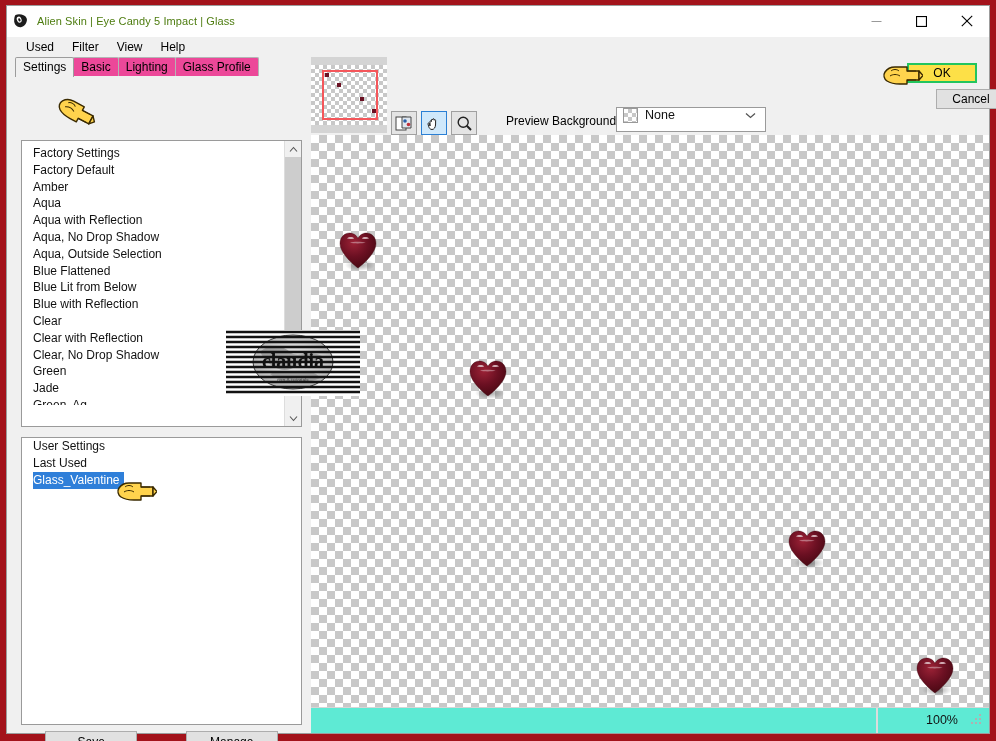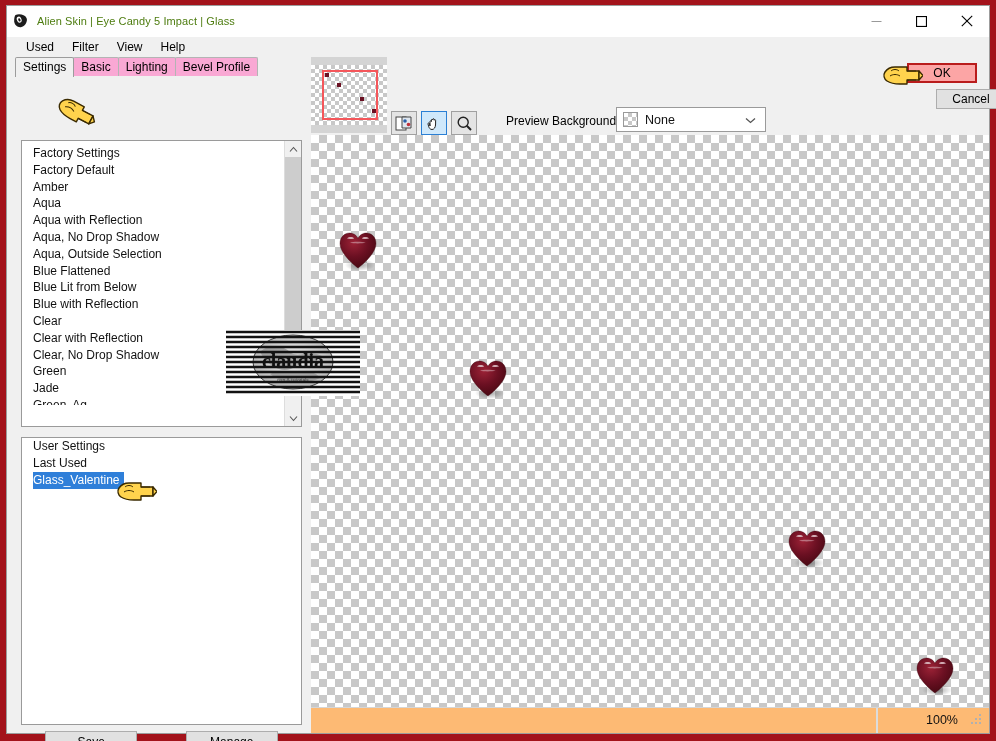--- a/index.html
+++ b/index.html
@@ -30,21 +30,21 @@
 
   
   #split{flex:1 1 auto;display:flex;min-height:0;position:relative;}
 
   
   #left{width:304px;flex:0 0 auto;display:flex;flex-direction:column;
         background:#f0f0f0;position:relative;}
   #tabstrip{height:19px;display:flex;align-items:flex-end;padding-left:8px;
             position:relative;flex:0 0 auto;}
   .tab{font-size:12px;padding:2px 7px 2px 7px;border:1px solid #b4b4b4;
-       border-bottom:none;background:#f9a8d4;margin-right:-1px;
+       border-bottom:none;background:#ec4899;margin-right:-1px;
        border-radius:2px 2px 0 0;line-height:14px;}
   .tab.active{background:#f0f0f0;border-color:#9c9c9c;position:relative;z-index:2;
               padding-bottom:3px;margin-bottom:-1px;}
 
   #factory-box{
     position:absolute;left:14px;top:83px;width:281px;height:287px;
     background:#fff;border:1px solid #9a9a9a;box-sizing:border-box;
     display:flex;overflow:hidden;}
   #factory-list{flex:1 1 auto;padding:4px 0 0 0;overflow:hidden;}
   .fi{font-size:12px;line-height:16.8px;padding-left:11px;white-space:nowrap;color:#111;}
@@ -97,35 +97,35 @@
     background-position:0 0,4px 4px;}
   #navview{position:absolute;border:2px solid #f4565a;box-sizing:border-box;}
 
   .toolbtn{position:absolute;width:26px;height:24px;background:#e4e4e4;
            border:1px solid #a0a0a0;box-sizing:border-box;
            display:flex;align-items:center;justify-content:center;}
   .toolbtn.active{background:#cfe8fb;border:1px solid #2a7fd4;}
 
   #pbg-label{position:absolute;font-size:12px;color:#000;}
   #pbg-select{position:absolute;background:#fff;border:1px solid #9a9a9a;
-              box-sizing:border-box;display:flex;align-items:center;}
+              box-sizing:border-box;display:flex;align-items:flex-start;}
   #pbg-sw{width:15px;height:15px;margin-left:6px;border:1px solid #999;box-sizing:border-box;}
   #pbg-text{font-size:12.5px;margin-left:7px;color:#111;}
   #pbg-caret{margin-left:auto;margin-right:9px;}
 
   #okbtn,#cancelbtn{position:absolute;width:70px;height:20px;background:#e1e1e1;
       border:1px solid #adadad;box-sizing:border-box;font-size:12px;
       display:flex;align-items:center;justify-content:center;color:#000;}
-  #okbtn{border:2px solid #b91c1c;background:#fca5a5;}
+  #okbtn{border:2px solid #22c55e;background:#fde047;}
 
   #preview{flex:1 1 auto;position:relative;overflow:hidden;min-height:0;}
   .heart{position:absolute;width:46px;height:44px;}
 
   
-  #statusbar{height:25px;flex:0 0 auto;background:#fdba74;
+  #statusbar{height:25px;flex:0 0 auto;background:#5eead4;
              border-top:1px solid #d6d6d6;display:flex;align-items:center;
              position:relative;}
   #status-left{flex:1 1 auto;height:25px;border-right:1px solid #dcdcdc;}
   #status-zoom{width:93px;text-align:right;padding-right:12px;font-size:12.5px;color:#111;
                border-left:1px solid #dcdcdc;line-height:25px;height:25px;box-sizing:border-box;}
   #grip{width:16px;height:16px;margin-right:3px;}
 
   .cursor-hand{position:absolute;width:42px;height:30px;pointer-events:none;z-index:90;}
 </style>
 </head>
@@ -170,21 +170,21 @@
   </div>
 
   <div id="split">
 
     <div id="left">
 
       <div id="tabstrip">
         <div class="tab active">Settings</div>
         <div class="tab">Basic</div>
         <div class="tab">Lighting</div>
-        <div class="tab">Bevel Profile</div>
+        <div class="tab">Glass Profile</div>
       </div>
 
       <div id="factory-box">
         <div id="factory-list">
           <div class="fi">Factory Settings</div>
           <div class="fi">Factory Default</div>
           <div class="fi">Amber</div>
           <div class="fi">Aqua</div>
           <div class="fi">Aqua with Reflection</div>
           <div class="fi">Aqua, No Drop Shadow</div>

